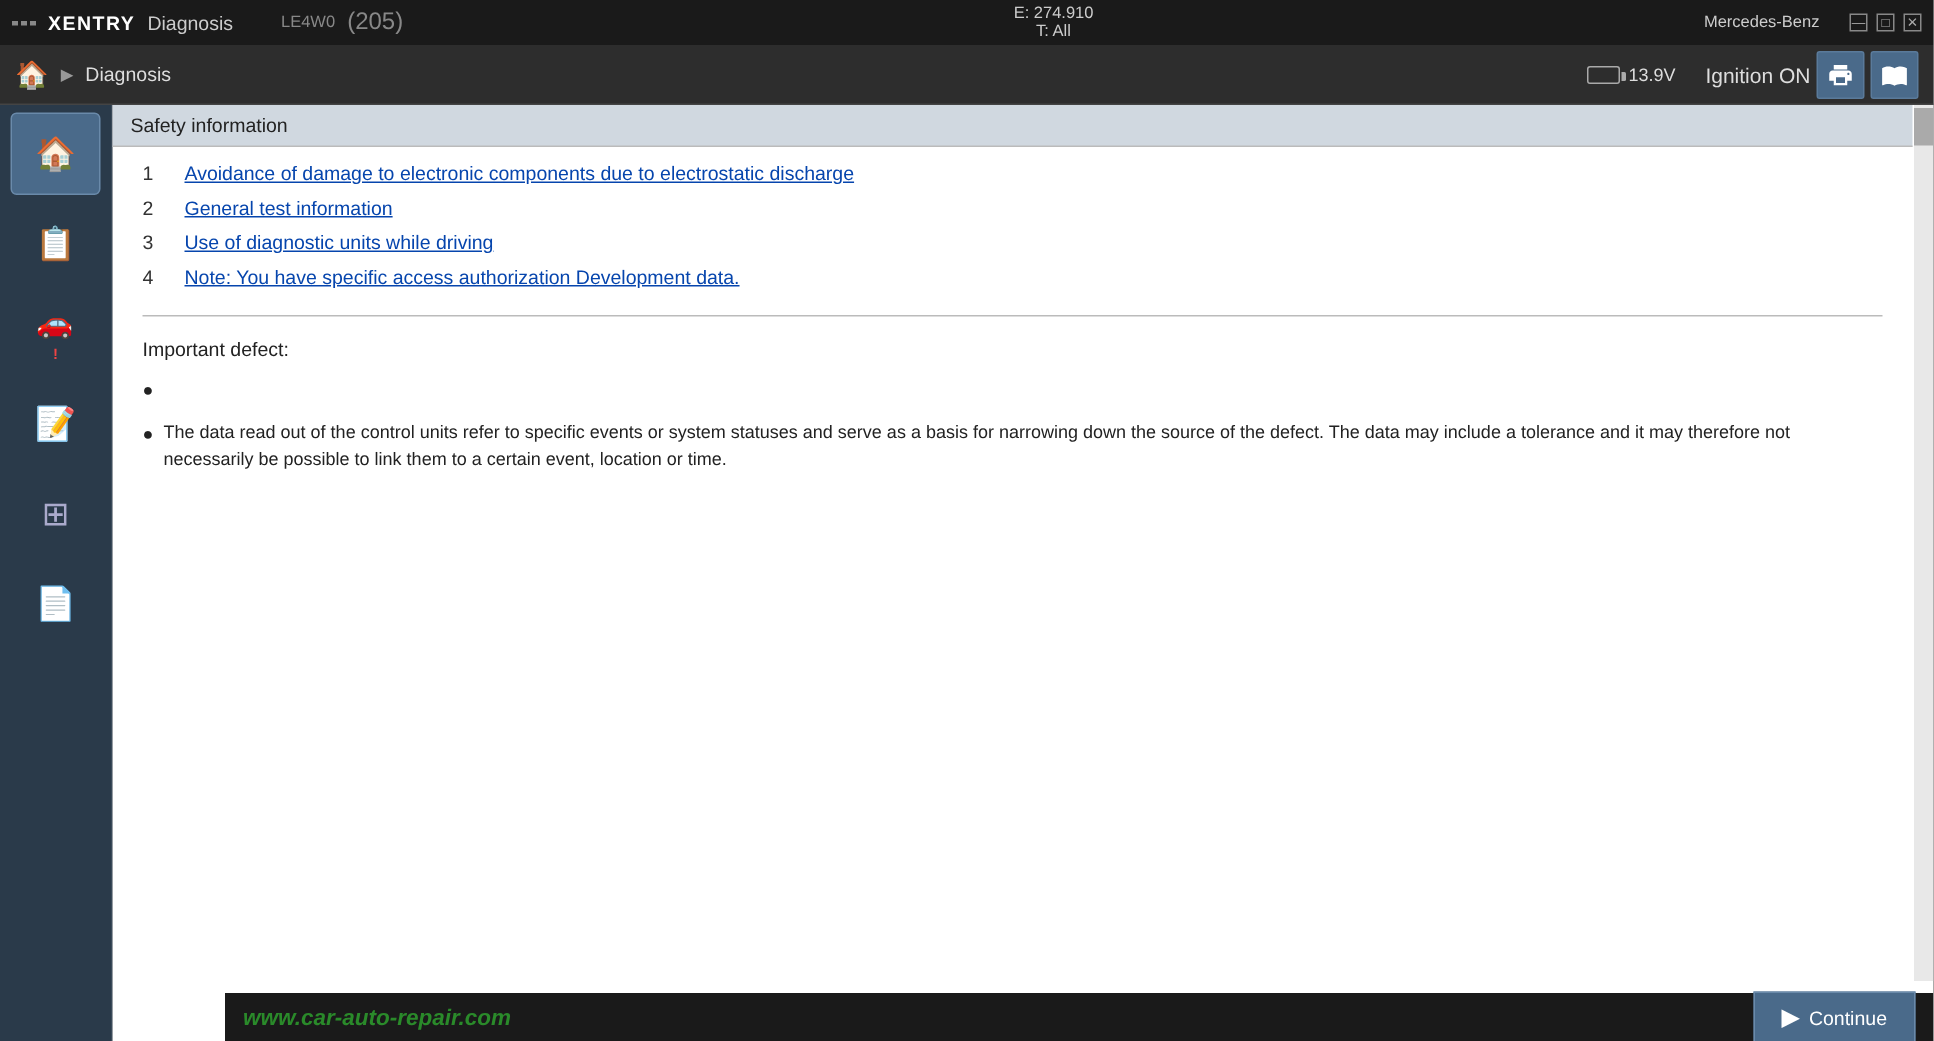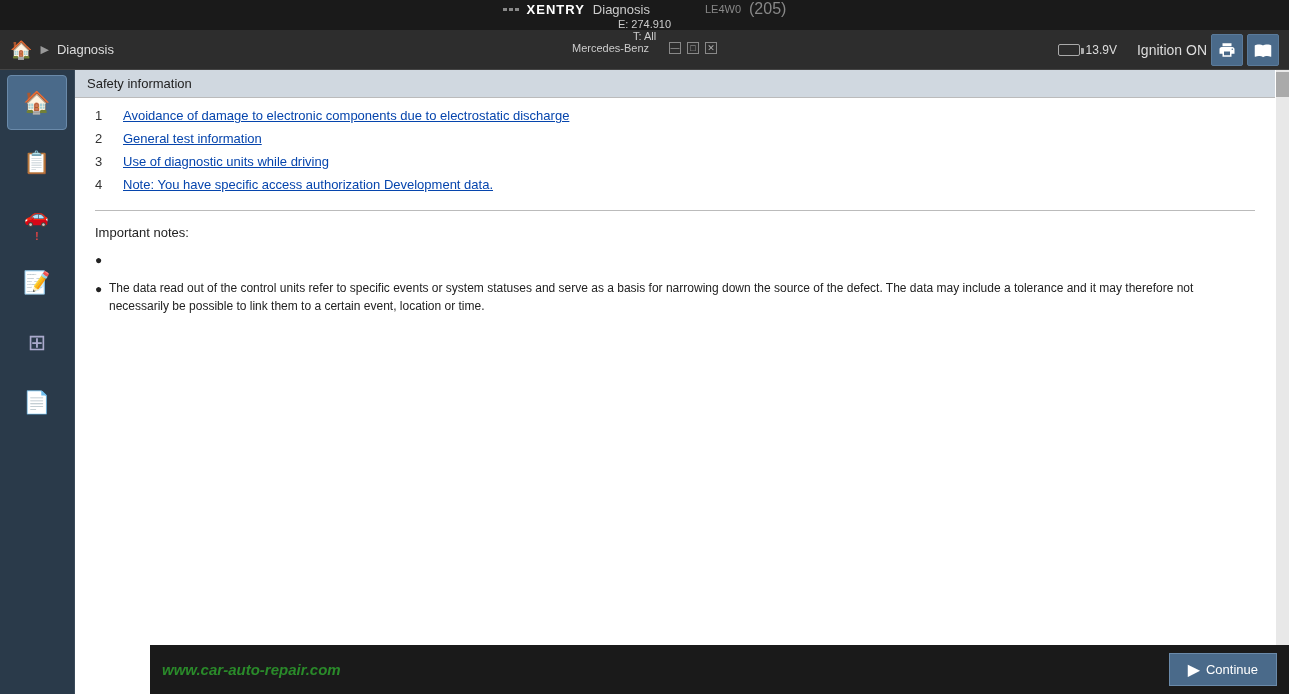--- a/index.html
+++ b/index.html
@@ -7,21 +7,20 @@
 
     
     .title-bar {
       background: #1a1a1a;
       height: 30px;
       display: flex;
       align-items: center;
       justify-content: space-between;
       padding: 0 8px;
       color: #fff;
-      flex-direction: column;
     }
     .title-bar-left { display: flex; align-items: center; gap: 8px; }
     .title-bar-menu { display: flex; gap: 2px; }
     .title-bar-menu span { width: 4px; height: 3px; display: block; background: #888; }
     .xentry-logo { color: #fff; font-size: 13px; font-weight: bold; letter-spacing: 1px; }
     .diagnosis-title { color: #ccc; font-size: 13px; }
     .title-bar-center { display: flex; flex-direction: column; align-items: center; color: #ccc; font-size: 11px; }
     .title-bar-right { display: flex; align-items: center; gap: 20px; color: #ccc; font-size: 11px; }
     .window-controls { display: flex; gap: 6px; }
     .win-ctrl { width: 12px; height: 12px; border: 1px solid #888; display: flex; align-items: center; justify-content: center; color: #aaa; font-size: 9px; cursor: pointer; }
@@ -97,21 +96,21 @@
     .important-section { padding: 14px 20px; }
     .important-title { font-size: 13px; color: #222; font-weight: normal; margin-bottom: 10px; }
     .important-item { 
       display: flex; gap: 6px; font-size: 12px; color: #222; margin-bottom: 10px; 
       line-height: 1.5;
     }
     .bullet { min-width: 8px; font-size: 12px; margin-top: 1px; }
 
     
     .bottom-bar {
-      position: absolute; bottom: 0; left: 75px; right: 0; height: 49px;
+      position: absolute; bottom: 0; left: 75px; right: 0; height: 32px;
       background: #1a1a1a; display: flex; align-items: center; justify-content: space-between;
       padding: 0 12px;
     }
     .watermark { color: #2a8a2a; font-size: 15px; font-weight: bold; font-style: italic; }
     .continue-btn {
       background: #4a6a8a; border: 1px solid #6a8aaa; color: #fff; 
       padding: 6px 18px; cursor: pointer; display: flex; align-items: center; gap: 6px;
       font-size: 13px;
     }
     .continue-arrow { font-size: 16px; }
@@ -121,21 +120,21 @@
 
 <div class="title-bar">
   <div class="title-bar-left">
     <div class="title-bar-menu">
       <span></span>
         <span></span>
         <span></span>
     </div>
     <span class="xentry-logo">XENTRY</span>
     <span class="diagnosis-title">Diagnosis</span>
-    <span style="color:#888;font-size:11px;margin-left:47px;text-align:right;">LE4W0</span>
+    <span style="color:#888;font-size:11px;margin-left:24px;text-align:right;">LE4W0</span>
     <span style="color:#888;font-size:16px;">(205)</span>
   </div>
   <div class="title-bar-center">
     <span>E: 274.910</span>
     <span>T: All</span>
   </div>
   <div class="title-bar-right">
     <span>Mercedes-Benz</span>
     <div class="window-controls">
       <div class="win-ctrl">—</div>
@@ -215,21 +214,21 @@
         <div class="safety-link-row">
           <span class="link-num">4</span>
           <span class="link-text">Note: You have specific access authorization Development data.</span>
         </div>
       </div>
 
 
       <div class="divider"></div>
 
       <div class="important-section">
-        <div class="important-title">Important notes:</div>
+        <div class="important-title">Important defect:</div>
         <div class="important-item">
           <span class="bullet">●</span>
         </div>
         <div class="important-item">
           <span class="bullet">●</span>
           <span>The data read out of the control units refer to specific events or system statuses and serve as a basis for narrowing down the source of the defect. The data may include a tolerance and it may therefore not necessarily be possible to link them to a certain event, location or time.</span>
         </div>
       </div>
 
     </div>

